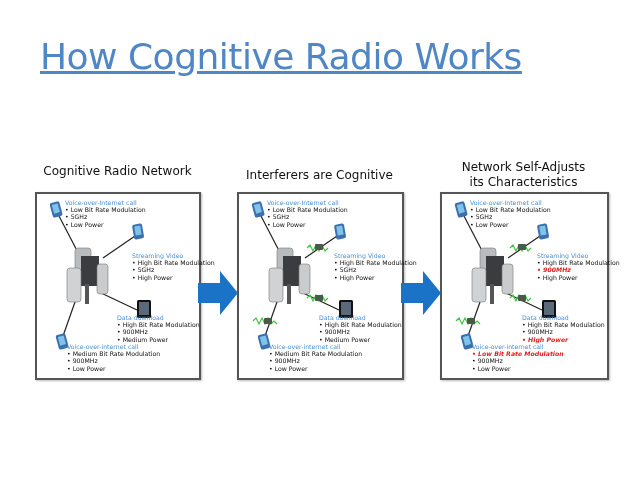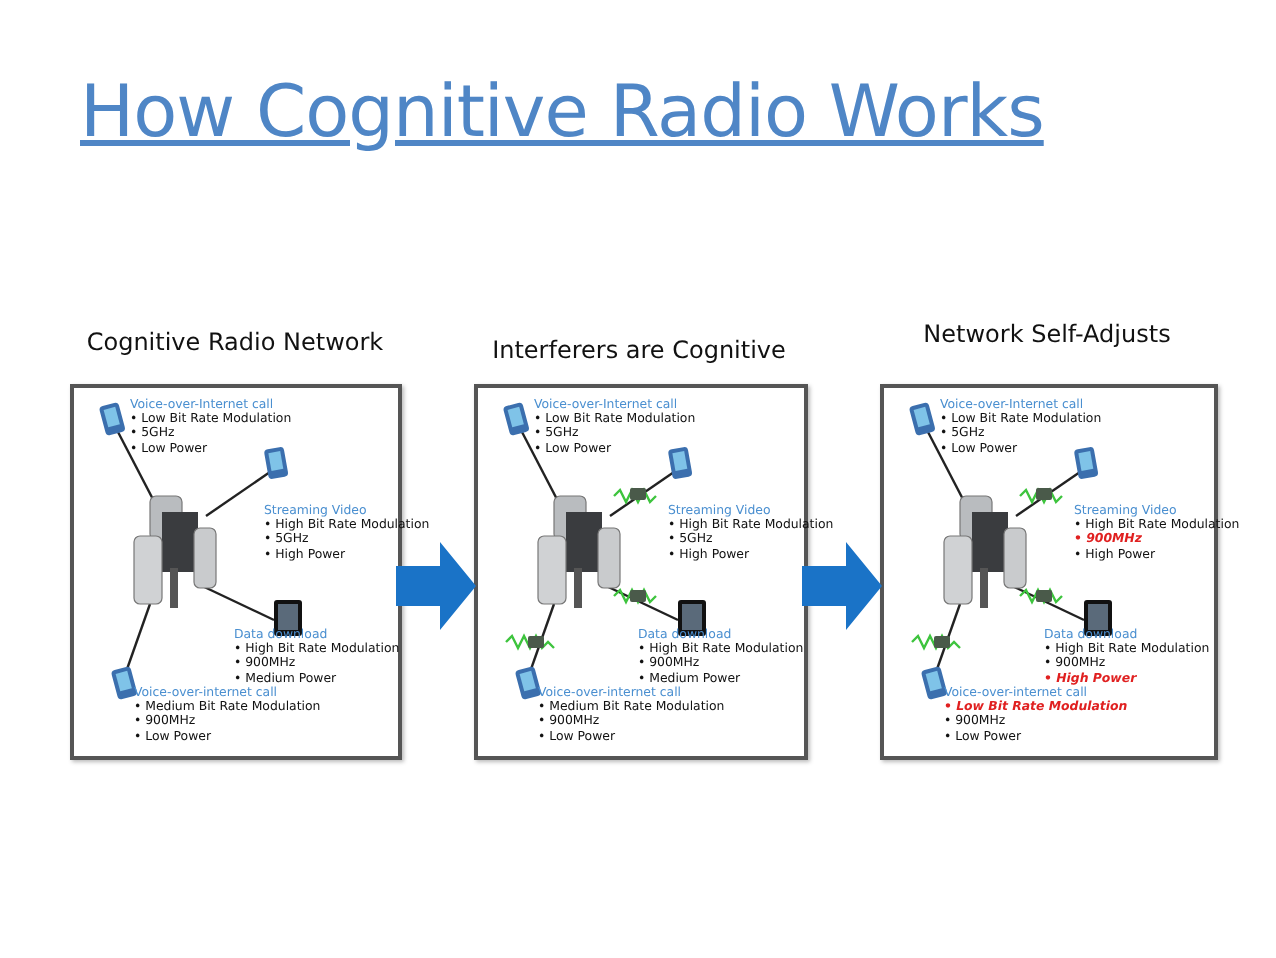--- a/index.html
+++ b/index.html
@@ -20,20 +20,21 @@
 <div class="title">How Cognitive Radio Works</div>
 
 <div class="panel-heading" style="left:30px; width:175px; top:164px;">
   <div>Cognitive Radio Network</div>
 </div>
 <div class="panel-heading" style="left:232px; width:175px; top:168px;">
   <div>Interferers are Cognitive</div>
 </div>
 <div class="panel-heading" style="left:436px; width:175px; top:160px;">
   <div>Network Self-Adjusts</div>
+  <div>its Characteristics</div>
 </div>
 
 <div class="panel" style="left:35px; width:162px;">
   <svg class="art" width="165" height="184" viewBox="0 0 165 184">
 
     <line x1="48" y1="72" x2="22" y2="22" stroke="#222" stroke-width="1.2"></line>
     <line x1="66" y1="64" x2="98" y2="42" stroke="#222" stroke-width="1.2"></line>
     <line x1="62" y1="98" x2="100" y2="116" stroke="#222" stroke-width="1.2"></line>
     <line x1="38" y1="108" x2="26" y2="142" stroke="#222" stroke-width="1.2"></line>
 

